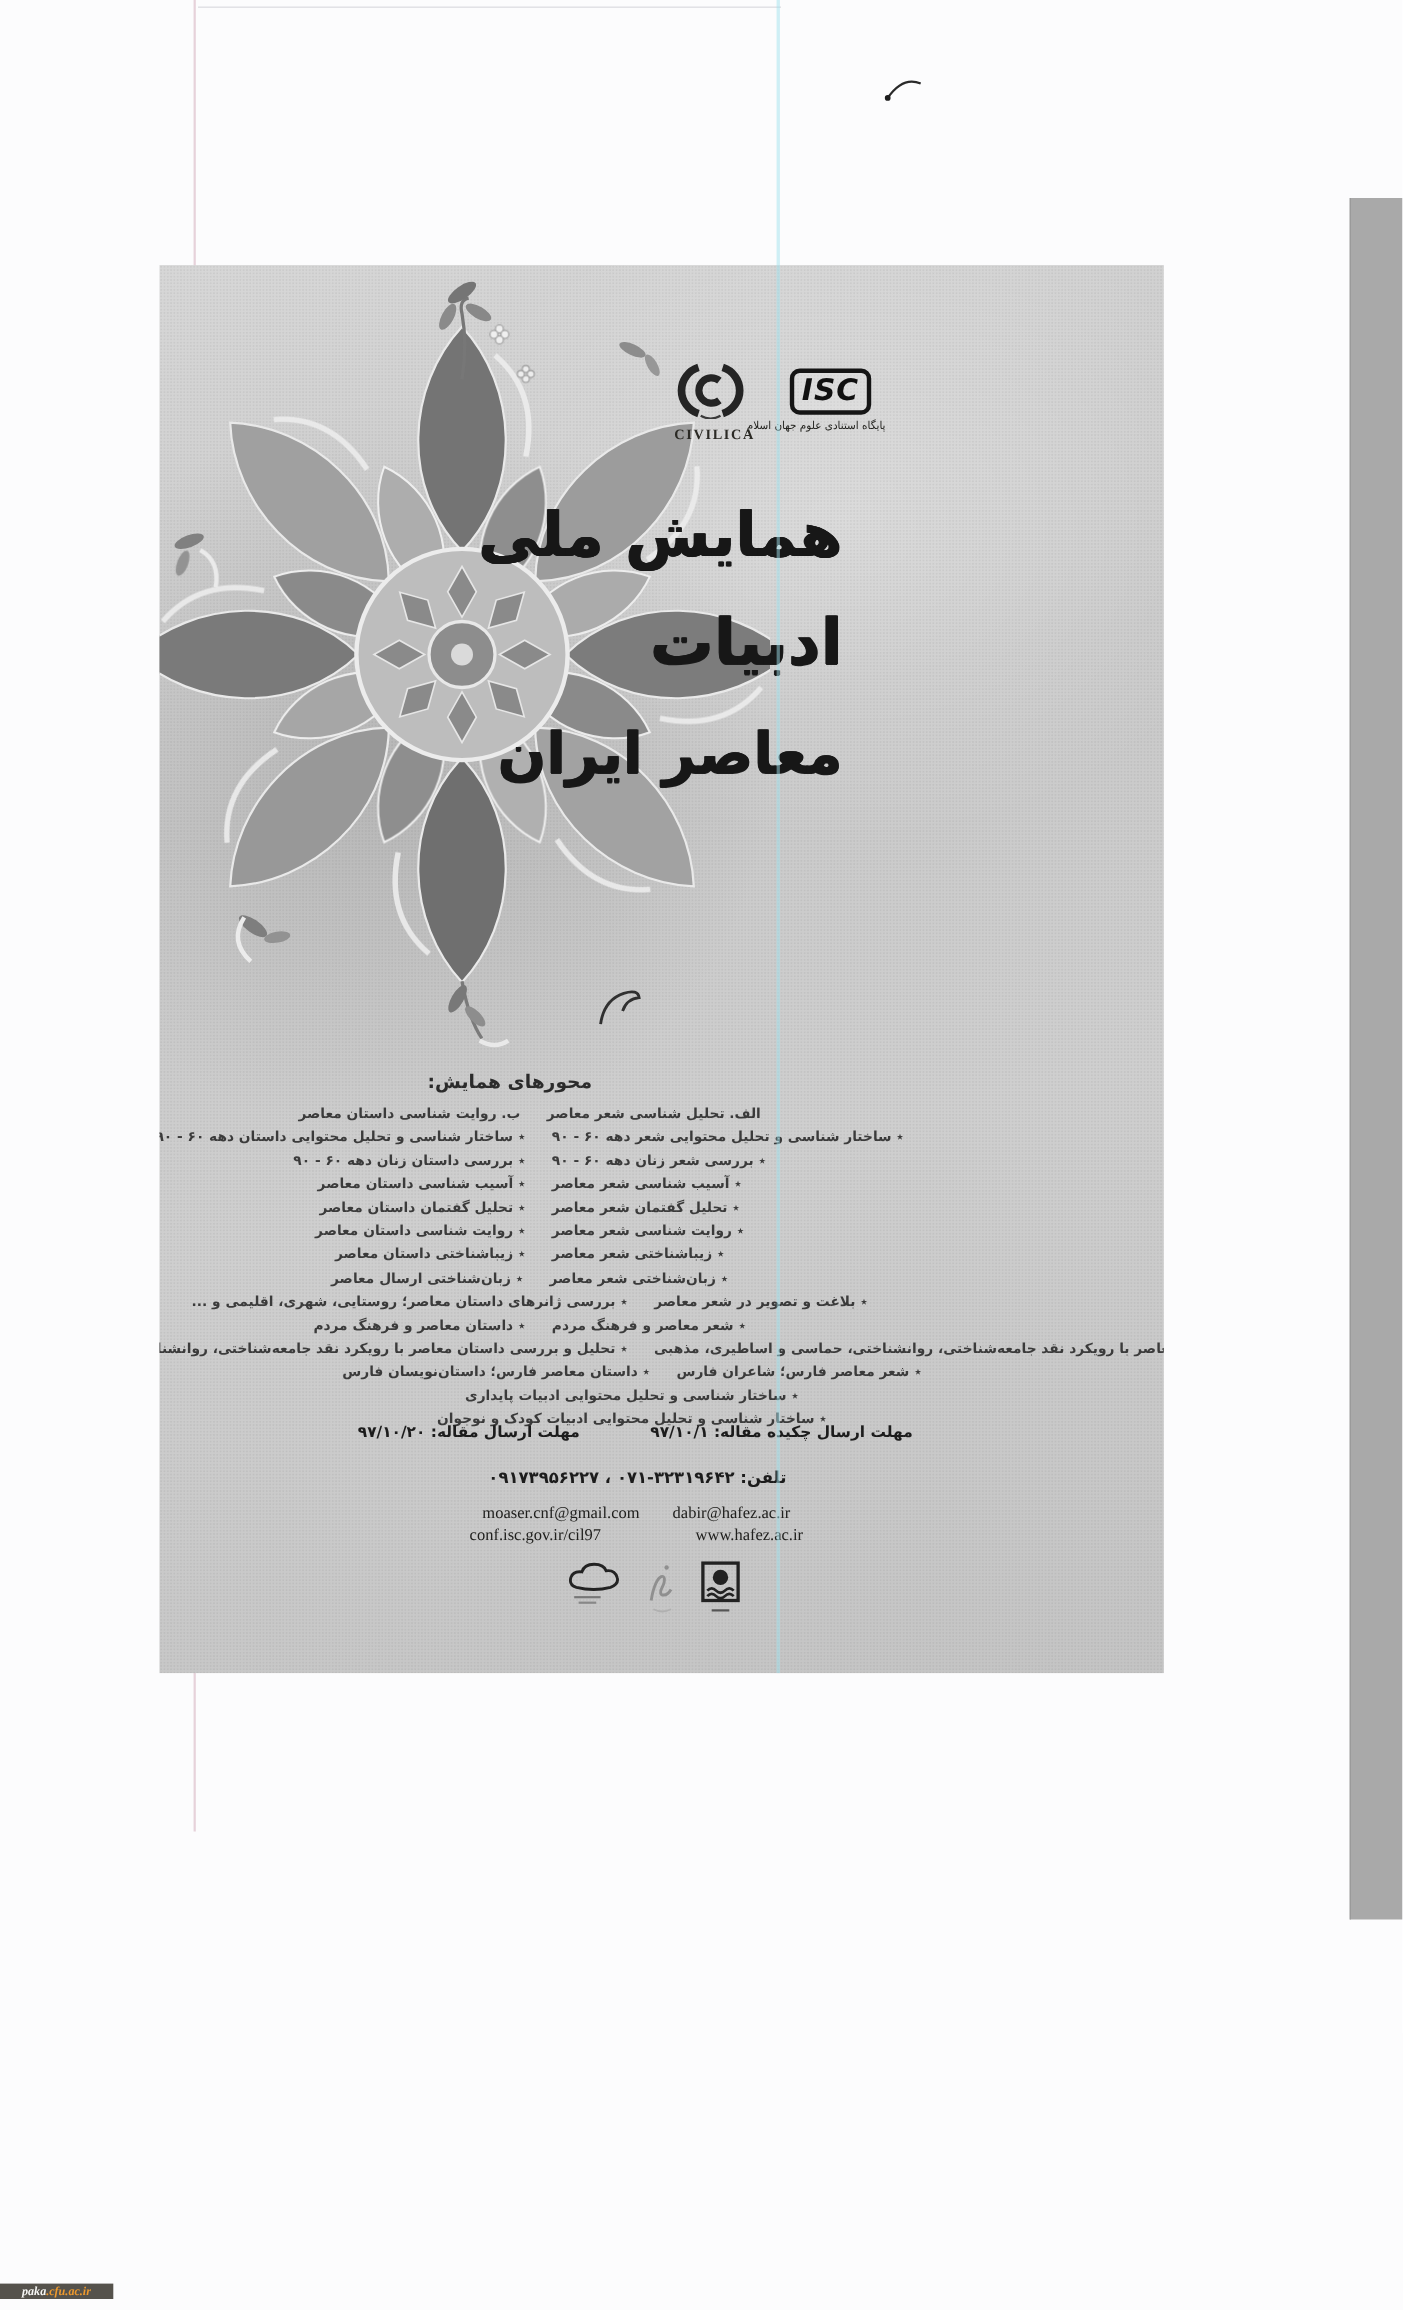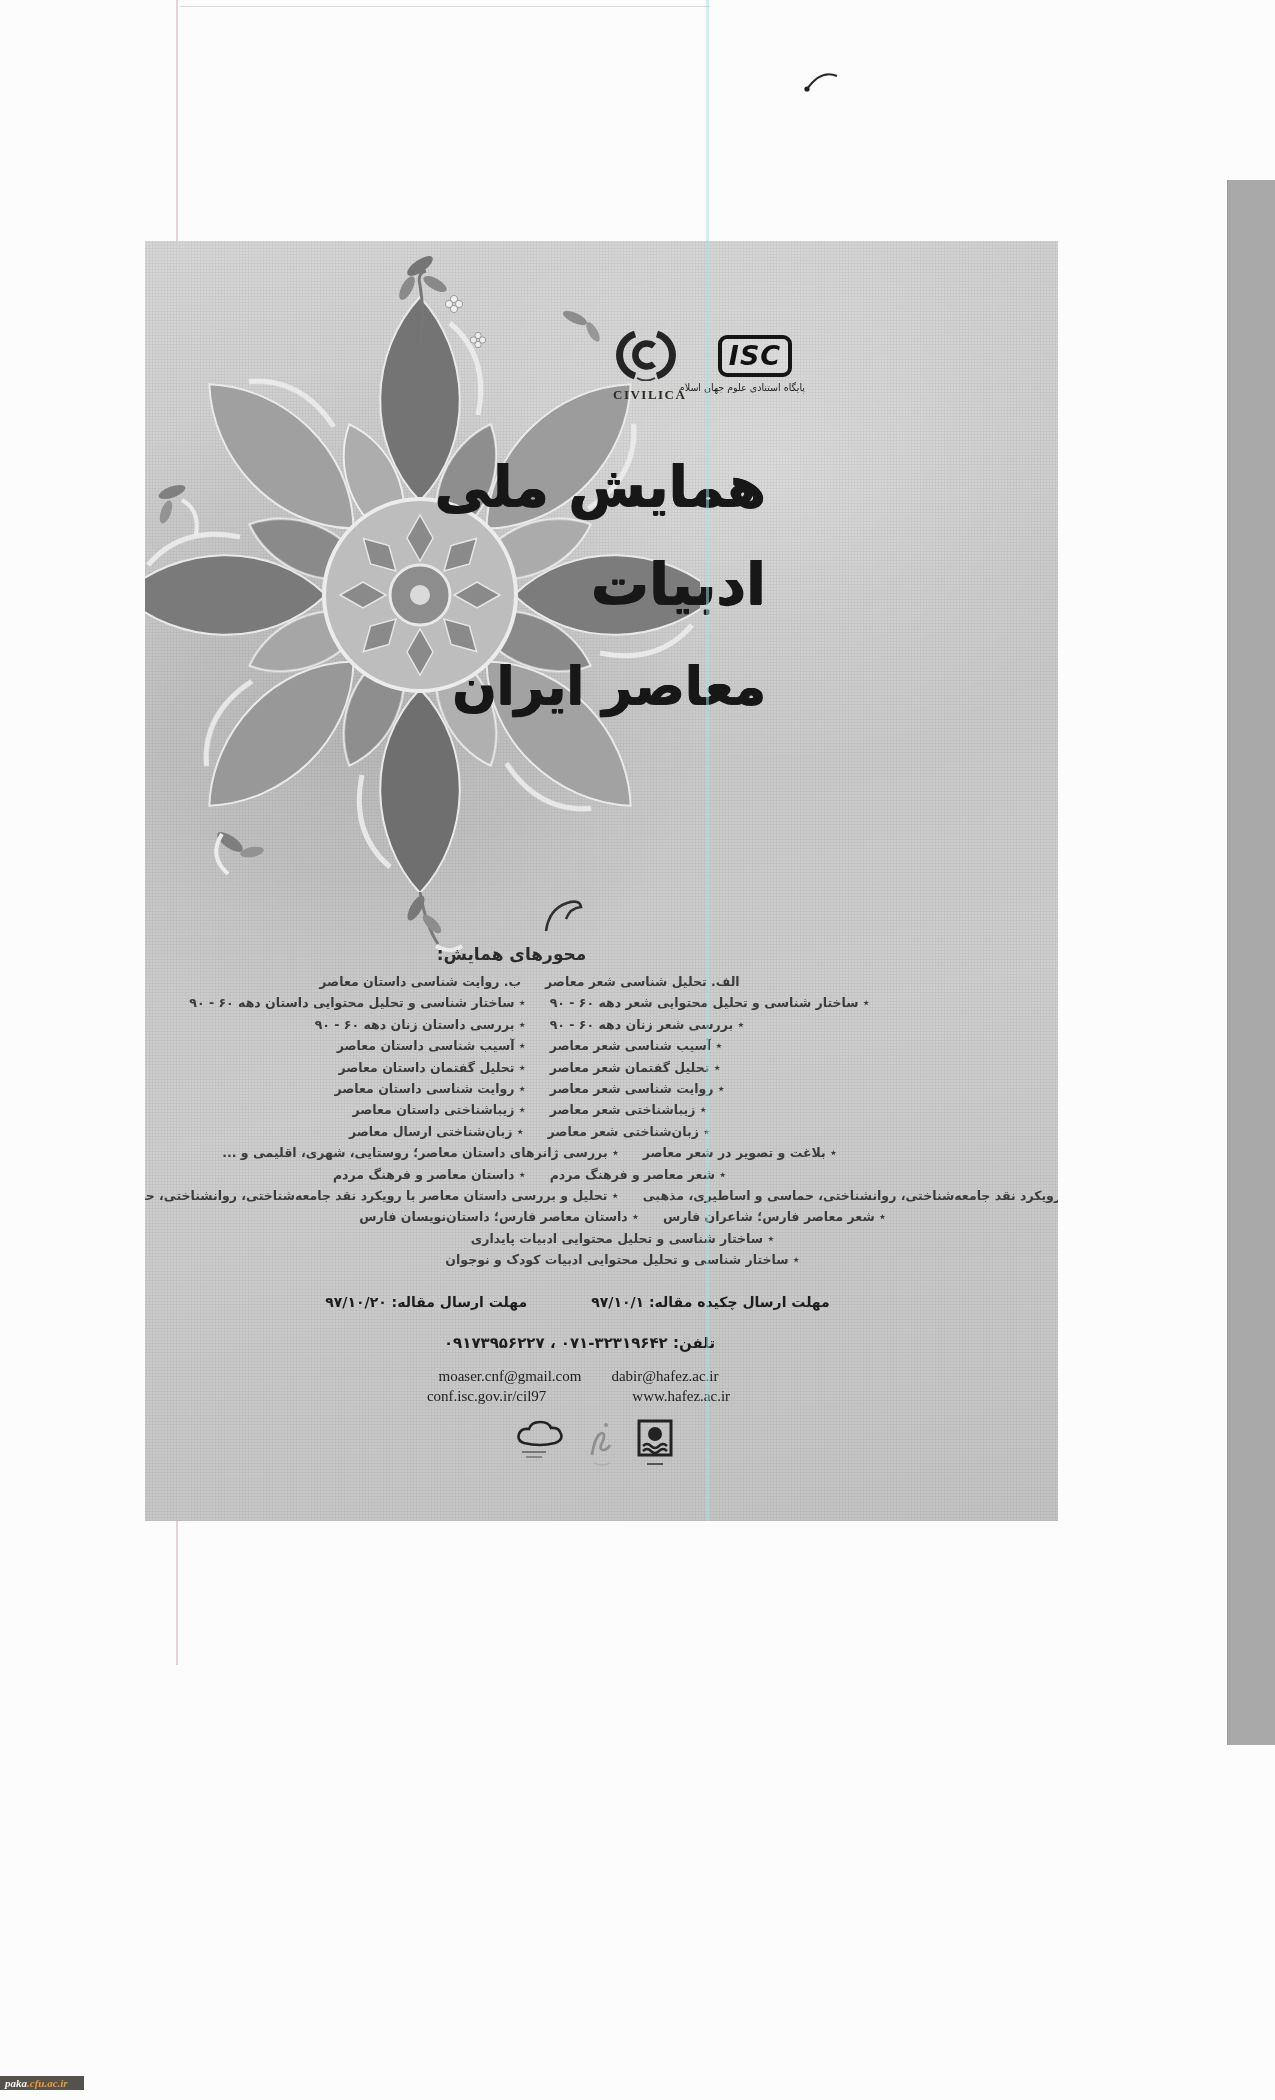--- a/index.html
+++ b/index.html
@@ -38,21 +38,21 @@
                transform:scaleY(1.05);}
   
   .title{position:absolute;top:196px;right:292px;z-index:3;text-align:right;direction:rtl;
          color:#171717;font-weight:bold;
          text-shadow:.6px 0 0 #1d1d1d,-.6px 0 0 #1d1d1d,0 .5px 0 #1d1d1d;}
   .t1{font-size:56px;line-height:100px;}
   .t2{font-size:58px;line-height:95px;margin-left:18px;}
   .t3{font-size:52px;line-height:108px;}
   .flourish{position:absolute;left:395px;top:652px;z-index:2;}
   
-  .axes{position:absolute;left:0;top:703px;width:100%;z-index:3;direction:rtl;color:#3b3b3b;margin-left:48px;}
+  .axes{position:absolute;left:0;top:733px;width:100%;z-index:3;direction:rtl;color:#3b3b3b;}
   .axes-heading{text-align:center;transform:translateX(-138px);font-size:17px;font-weight:bold;
                 color:#2b2b2b;margin-bottom:7px;}
   .row{display:flex;justify-content:center;gap:24px;white-space:nowrap;
        font-size:12.5px;font-weight:bold;line-height:21.4px;transform:translateX(-120px);}
   .row.wide{transform:translateX(-27px);}
   .row .ti:empty{display:none;}
   .intro{font-size:12.5px;}
   
   .info{position:absolute;left:0;top:1046px;width:100%;z-index:3;direction:rtl;
         text-align:center;color:#1c1c1c;}
@@ -61,22 +61,22 @@
              margin-top:7px;transform:translateX(-24px);}
   .phone-line{font-size:15px;font-weight:bold;margin-top:24px;transform:translateX(-22px);}
   .latin{direction:ltr;font-family:"Liberation Serif",serif;font-weight:normal;color:#20201e;}
   .emails{display:flex;justify-content:center;gap:30px;font-size:15px;margin-top:16px;
           transform:translateX(-23px);}
   .urls{display:flex;justify-content:center;gap:86px;font-size:15px;margin-top:3px;
         transform:translateX(-23px);}
   .footer-logos{display:flex;justify-content:center;align-items:flex-start;gap:20px;
                 margin-top:14px;transform:translateX(-9px);}
   
-  .watermark{position:absolute;left:0;top:2076px;width:84px;height:14px;background:#55524c;
-             display:flex;align-items:flex-end;padding-left:5px;box-sizing:border-box;
+  .watermark{position:absolute;left:0;top:2076px;width:103px;height:14px;background:#55524c;
+             display:flex;align-items:flex-end;padding-left:20px;box-sizing:border-box;
              font-family:"Liberation Serif",serif;font-style:italic;font-weight:bold;
              font-size:11px;line-height:14px;white-space:nowrap;}
   .wm-white{color:#f7f7f5;}
   .wm-orange{color:#ef9a2e;}
 </style>
 </head>
 <body>
 
 <div class="page">
 

